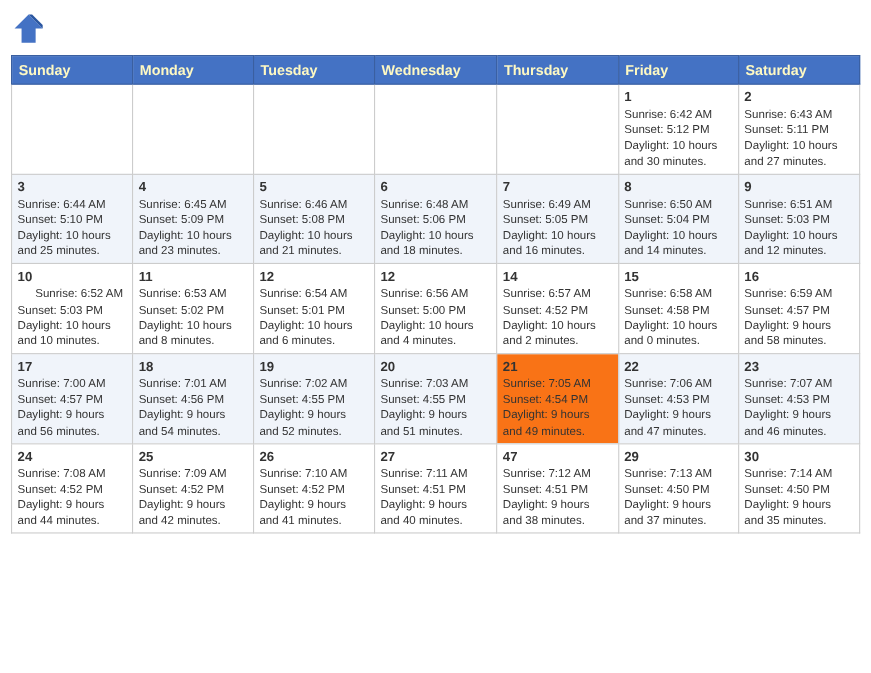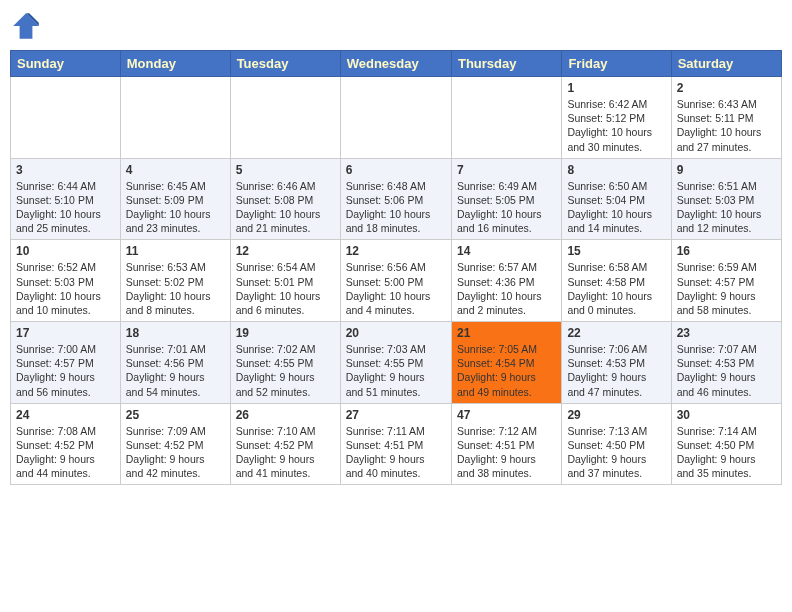--- a/index.html
+++ b/index.html
@@ -152,38 +152,38 @@
         <td style="background: rgb(240, 244, 250);"><span class="day-num">8</span><span style="white-space: pre-line; line-height: 1.35;">Sunrise: 6:50 AM
 Sunset: 5:04 PM
 Daylight: 10 hours
 and 14 minutes.</span></td>
         <td style="background: rgb(240, 244, 250);"><span class="day-num">9</span><span style="white-space: pre-line; line-height: 1.35;">Sunrise: 6:51 AM
 Sunset: 5:03 PM
 Daylight: 10 hours
 and 12 minutes.</span></td>
       </tr>
       <tr>
-        <td><span class="day-num">10</span><span style="white-space: pre-line; line-height: 1.35;">Sunrise: 6:52 AM
+        <td><span class="day-num">10</span><span style="white-space: pre-line; line-height: 1.35; margin-left: 16px;">Sunrise: 6:52 AM
 Sunset: 5:03 PM
 Daylight: 10 hours
 and 10 minutes.</span></td>
         <td><span class="day-num">11</span><span style="white-space: pre-line; line-height: 1.35;">Sunrise: 6:53 AM
 Sunset: 5:02 PM
 Daylight: 10 hours
 and 8 minutes.</span></td>
         <td><span class="day-num">12</span><span style="white-space: pre-line; line-height: 1.35;">Sunrise: 6:54 AM
 Sunset: 5:01 PM
 Daylight: 10 hours
 and 6 minutes.</span></td>
         <td><span class="day-num">12</span><span style="white-space: pre-line; line-height: 1.35;">Sunrise: 6:56 AM
 Sunset: 5:00 PM
 Daylight: 10 hours
 and 4 minutes.</span></td>
         <td><span class="day-num">14</span><span style="white-space: pre-line; line-height: 1.35;">Sunrise: 6:57 AM
-Sunset: 4:36 PM
+Sunset: 4:52 PM
 Daylight: 10 hours
 and 2 minutes.</span></td>
         <td><span class="day-num">15</span><span style="white-space: pre-line; line-height: 1.35;">Sunrise: 6:58 AM
 Sunset: 4:58 PM
 Daylight: 10 hours
 and 0 minutes.</span></td>
         <td><span class="day-num">16</span><span style="white-space: pre-line; line-height: 1.35;">Sunrise: 6:59 AM
 Sunset: 4:57 PM
 Daylight: 9 hours
 and 58 minutes.</span></td>

